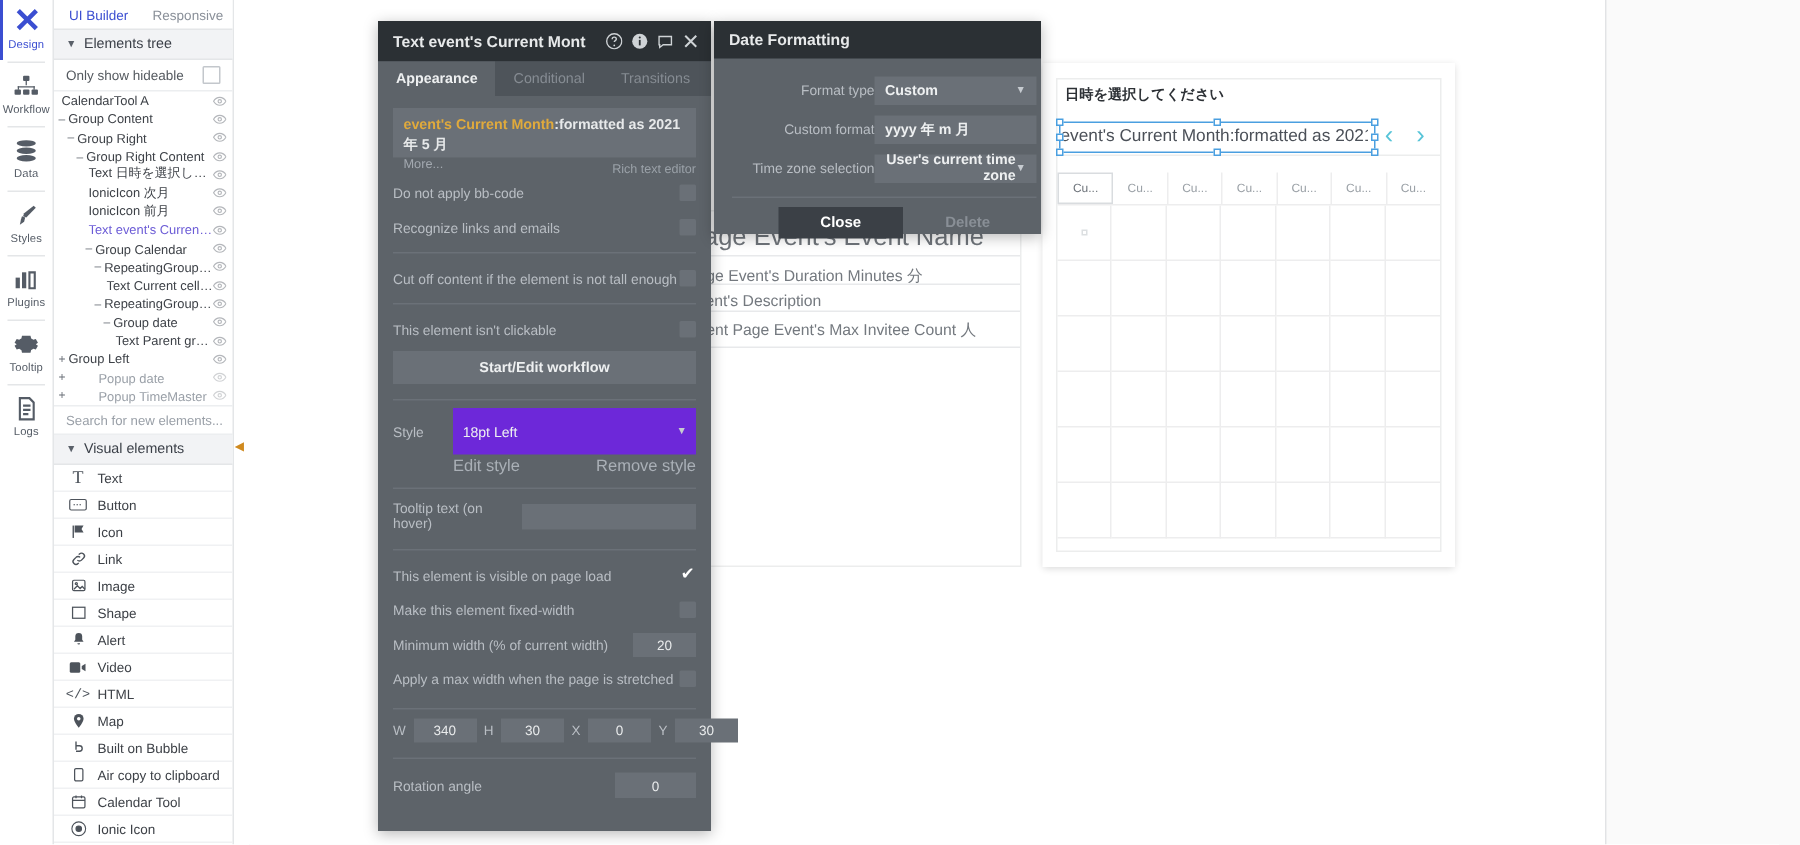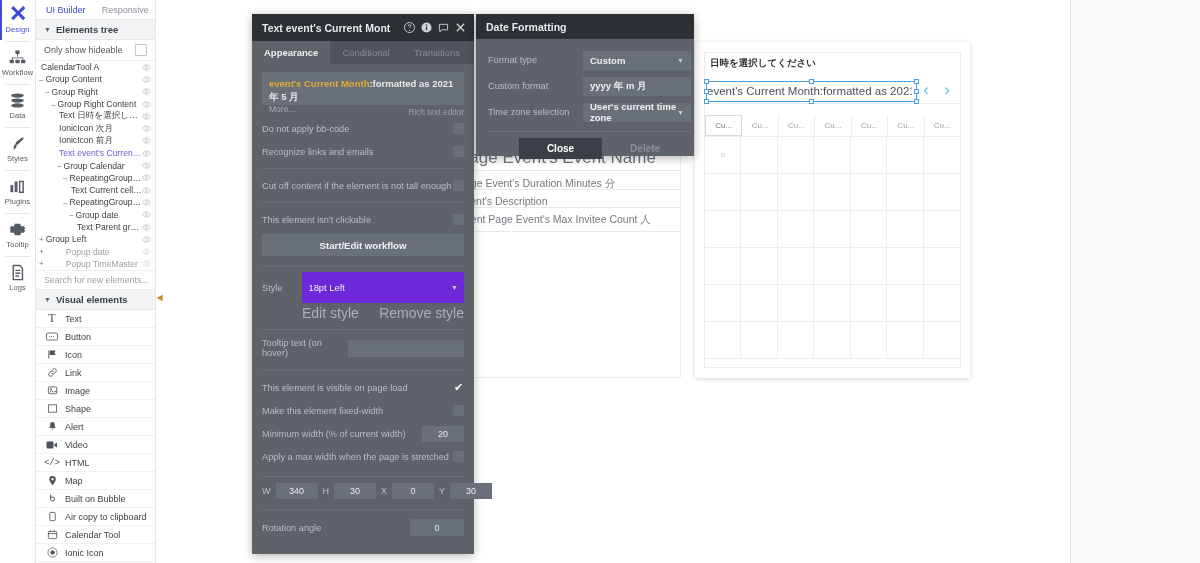--- a/index.html
+++ b/index.html
@@ -43,21 +43,21 @@
     background:#fff;
   }
   .tab {
     flex:1; display:flex; align-items:center; justify-content:center;
     font-size: 9px; color:#8a9099; cursor:pointer;
   }
   .tab.active { color:#3b4ed1; }
   .section-head {
     height: 19px; display:flex; align-items:center; gap:5px;
     padding-left: 8px; background:#f2f3f5; border-bottom:1px solid #e4e6e8;
-    font-size: 9.5px; color:#3a3f47; font-weight:700; cursor:pointer;
+    font-size: 9.5px; color:#3a3f47; font-weight:400; cursor:pointer;
   }
   .caret { font-size:7px; color:#5a6069; }
   .only-show {
     height: 20px; display:flex; align-items:center; justify-content:space-between;
     padding: 0 8px 0 8px; border-bottom:1px solid #eceef0; font-size:9px; color:#54595f;
   }
   .cbox { width:10px; height:10px; border:1px solid #c3c7cc; background:#fff; border-radius:1px;}
   .tree-list { }
   .tnode {
     height: 12.3px; display:flex; align-items:center;
@@ -215,21 +215,21 @@
     height:22px; background:#6a7077; display:flex; align-items:center; justify-content:center;
     color:#eef0f1; font-size:9.6px; font-weight:600; margin-top:3px; cursor:pointer;
   }
   .style-row{ display:flex; align-items:center; gap:20px; margin-top:5px; }
   .style-lab{ font-size:9.2px; color:#b9bec4; }
   .sel-ctl{
     flex:1; height:31px; background:#6d28d9; display:flex; align-items:center;
     padding:0 6px; font-size:9.4px; color:#eef0f1; justify-content:space-between; cursor:pointer;
   }
   .sel-ctl .arw{ font-size:7px; color:#c6cbd0; }
-  .style-links{ display:flex; justify-content:space-between; font-size:14px; color:#aab0b7; margin:2px 0 0 40px; }
+  .style-links{ display:flex; justify-content:space-between; font-size:11px; color:#aab0b7; margin:2px 0 0 40px; }
   .tooltip-row{ display:flex; align-items:center; justify-content:space-between; margin-top:8px; }
   .tooltip-in{ width:120px; height:17px; background:#6a7077; }
   .num{
     background:#6a7077; color:#e9ebec; font-size:9px; height:16px; min-width:30px;
     display:flex; align-items:center; justify-content:center; padding:0 6px;
   }
   .whxy{ display:flex; align-items:center; gap:5px; margin-top:6px; }
   .whxy .lab{ font-size:9px; color:#b9bec4; }
   .whxy .num{ width:32px; }
   .rot{ display:flex; align-items:center; justify-content:space-between; margin-top:9px; }
@@ -237,21 +237,21 @@
 
   
   .dfwin{
     position:absolute; left:476px; top:14px; width:218px; height:142px;
     background:#5d6369; box-shadow:0 2px 9px rgba(0,0,0,.28);
   }
   .dfwin-head{
     height:25px; background:#2b3034; display:flex; align-items:center;
     padding-left:10px; color:#e7e9ea; font-size:10.5px; font-weight:600;
   }
-  .dfbody{ padding:8px 3px 0 12px; }
+  .dfbody{ padding:8px 3px 0 12px;text-align:right; }
   .dfrow{ display:flex; align-items:center; height:26px; }
   .dflab{ width:95px; font-size:9.2px; color:#b9bec4; }
   .dfctl{
     flex:1; height:19px; background:#6a7077; display:flex; align-items:center;
     padding:0 7px; font-size:9.5px; color:#eef0f1; justify-content:space-between; font-weight:600;
   }
   .dfctl .arw{ font-size:7px; color:#c6cbd0; }
   .dfsep{ height:1px; background:#6b7178; margin:6px 0 0 0; }
   .dffoot{ display:flex; align-items:center; justify-content:center; gap:28px; height:32px; }
   .dfclose{

